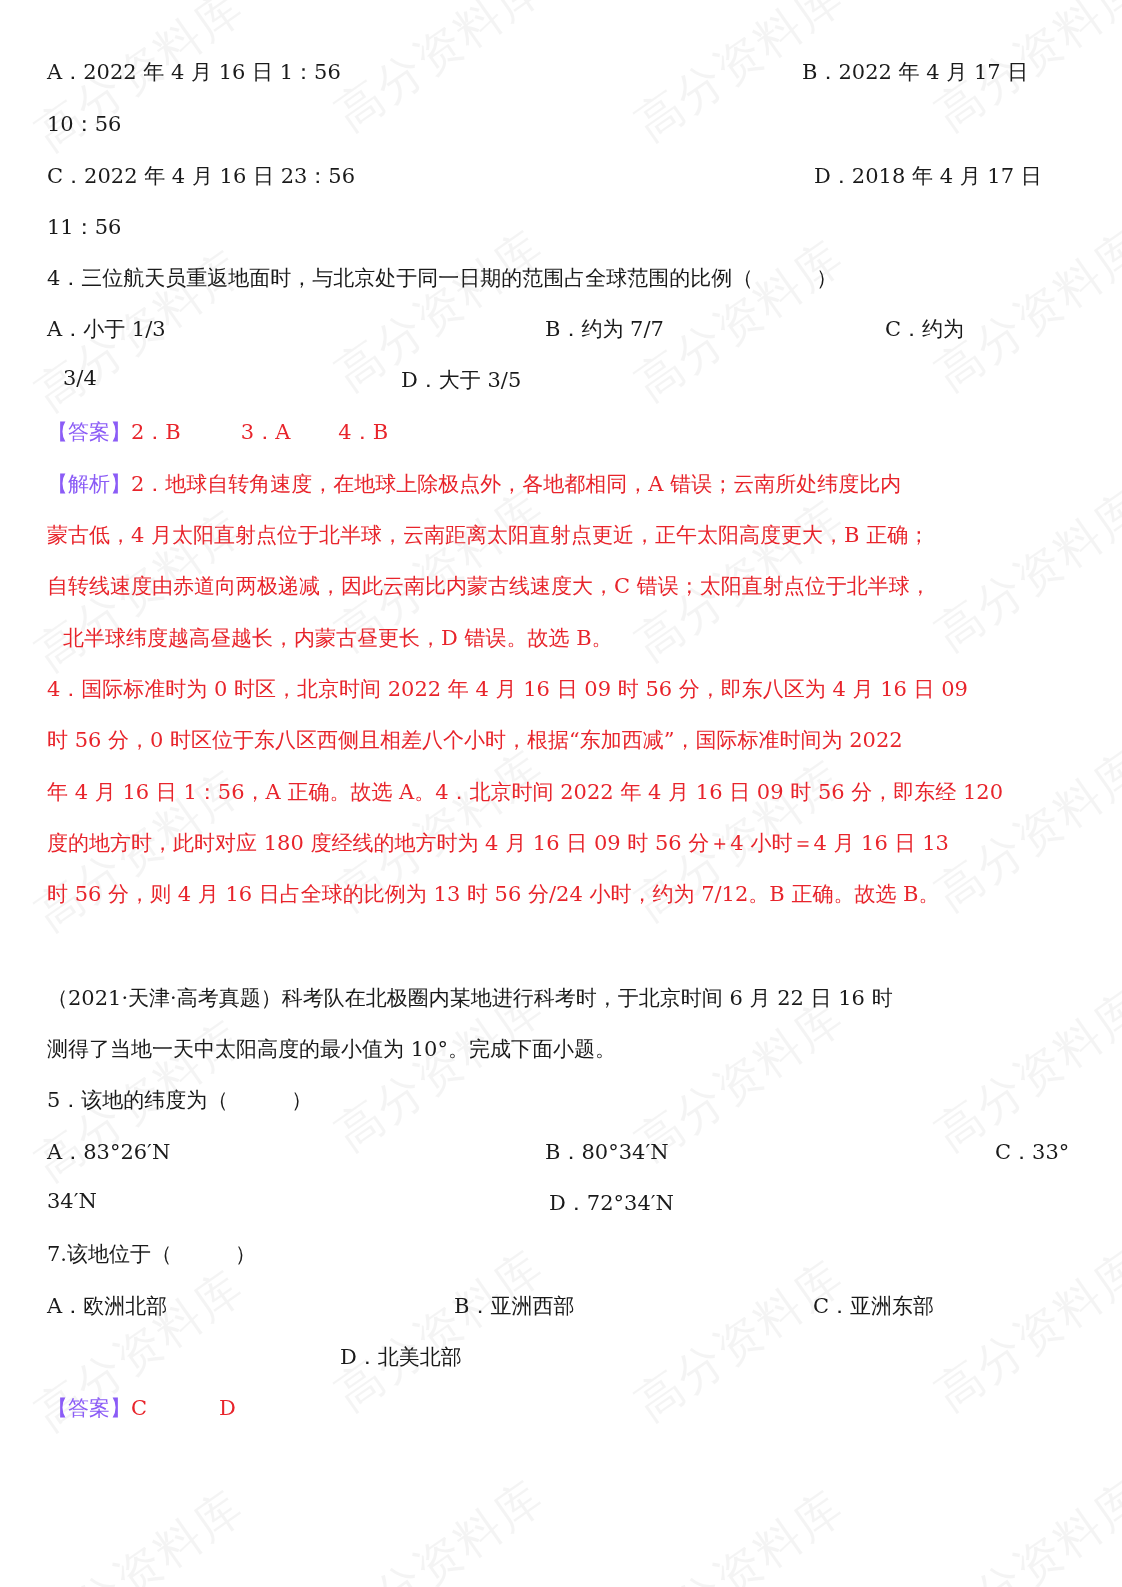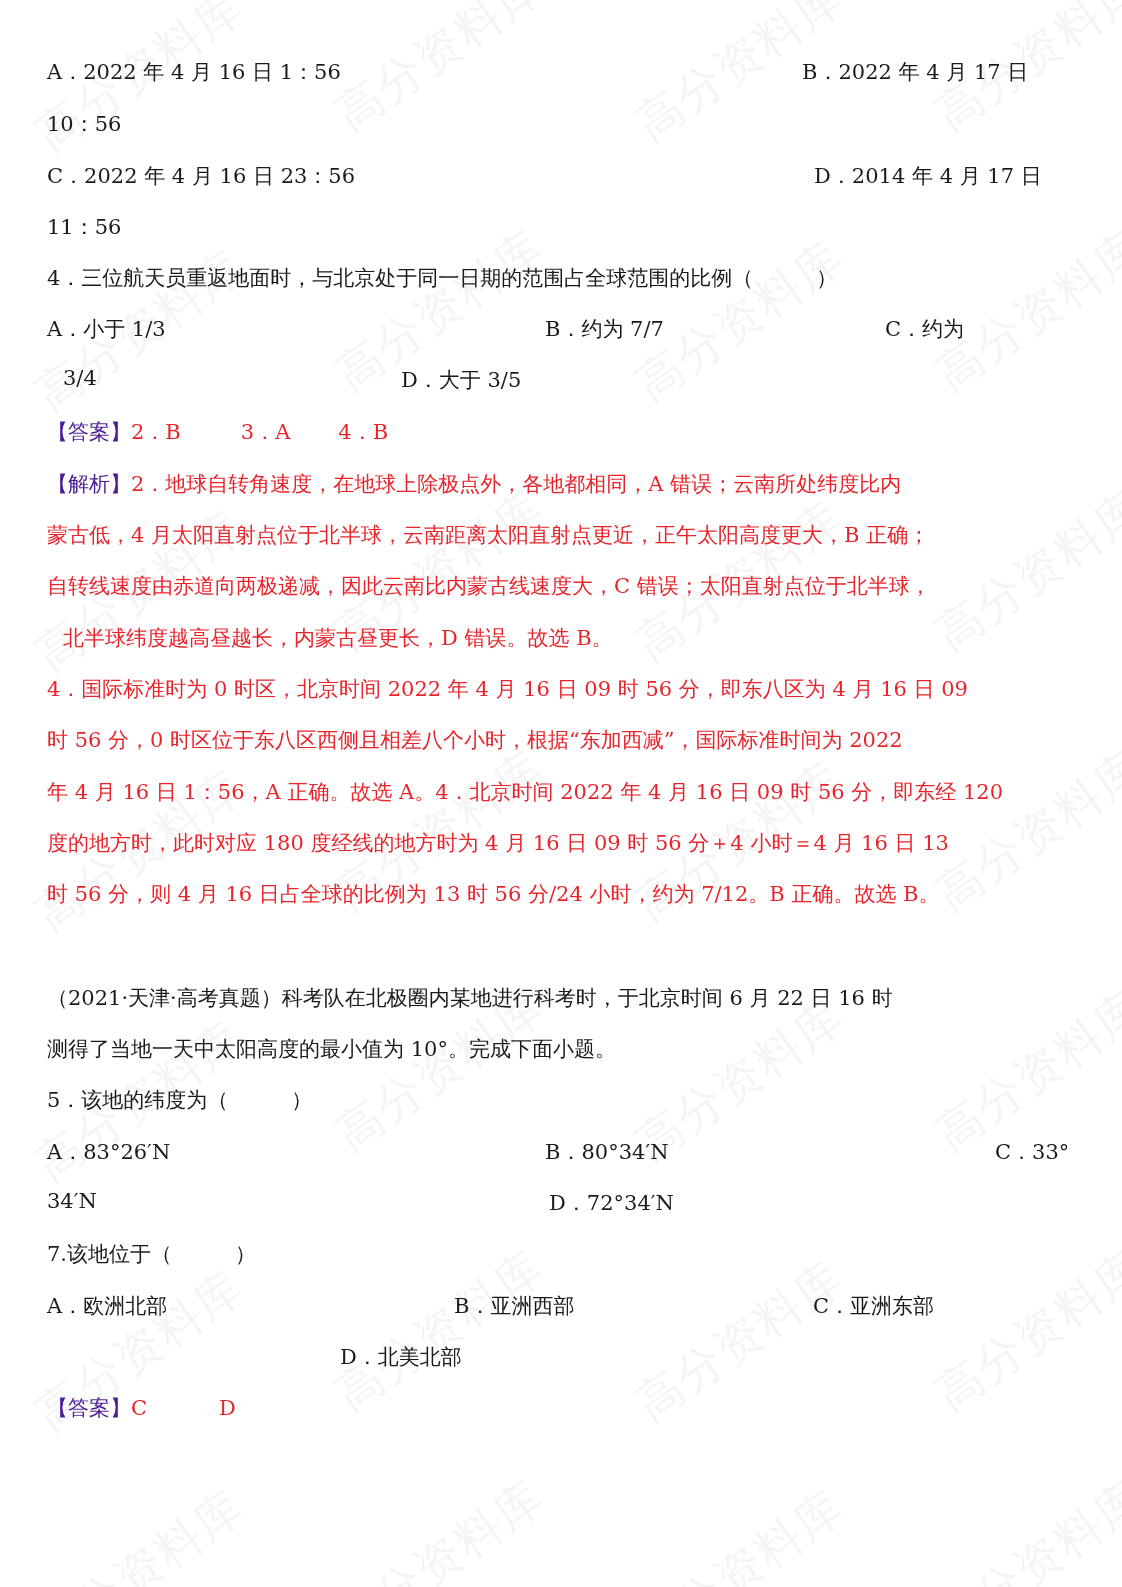--- a/index.html
+++ b/index.html
@@ -3,21 +3,21 @@
 <meta charset="utf-8">
 <style>
   html, body { margin: 0; padding: 0; background: #ffffff; }
   body { width: 1122px; height: 1587px; position: relative; overflow: hidden;
          font-family: "DejaVu Serif", "Liberation Serif", serif; color: #1a1a1a; }
   .wm-layer { position: absolute; inset: 0; pointer-events: none; overflow: hidden; }
   .wm { position: absolute; font-family: "DejaVu Sans", sans-serif; font-size: 46px;
         color: rgba(0,0,0,0.045); transform: rotate(-35deg); white-space: nowrap; letter-spacing: 2px; }
   .page { position: absolute; left: 47px; top: 52px; width: 1030px; font-size: 21px; }
   .red { color: #e8242b; }
-  .tag { color: #4c1d95; }
+  .tag { color: #8b5cf6; }
   .abs { position: absolute; white-space: nowrap; }
 </style>
 </head>
 <body>
 
 <div class="wm-layer">
   <div class="wm" style="left:20px;top:40px">高分资料库</div>
   <div class="wm" style="left:320px;top:20px">高分资料库</div>
   <div class="wm" style="left:620px;top:30px">高分资料库</div>
   <div class="wm" style="left:920px;top:20px">高分资料库</div>
@@ -47,21 +47,21 @@
   <div class="wm" style="left:920px;top:1530px">高分资料库</div>
 </div>
 
 <div class="page">
 
   <div>
     <span class="abs" style="left:0;top:6px">A．2022 年 4 月 16 日 1：56</span>
     <span class="abs" style="left:755px;top:6px">B．2022 年 4 月 17 日</span>
     <span class="abs" style="left:0;top:58px">10：56</span>
     <span class="abs" style="left:0;top:110px">C．2022 年 4 月 16 日 23：56</span>
-    <span class="abs" style="left:767px;top:110px">D．2014 年 4 月 17 日</span>
+    <span class="abs" style="left:767px;top:110px">D．2018 年 4 月 17 日</span>
     <span class="abs" style="left:0;top:161px">11：56</span>
   </div>
 
   <div>
     <span class="abs" style="left:0;top:212px">4．三位航天员重返地面时，与北京处于同一日期的范围占全球范围的比例（　　　）</span>
     <span class="abs" style="left:0;top:263px">A．小于 1/3</span>
     <span class="abs" style="left:498px;top:263px">B．约为 7/7</span>
     <span class="abs" style="left:838px;top:263px">C．约为</span>
     <span class="abs" style="left:16px;top:314px">3/4</span>
     <span class="abs" style="left:354px;top:314px">D．大于 3/5</span>

